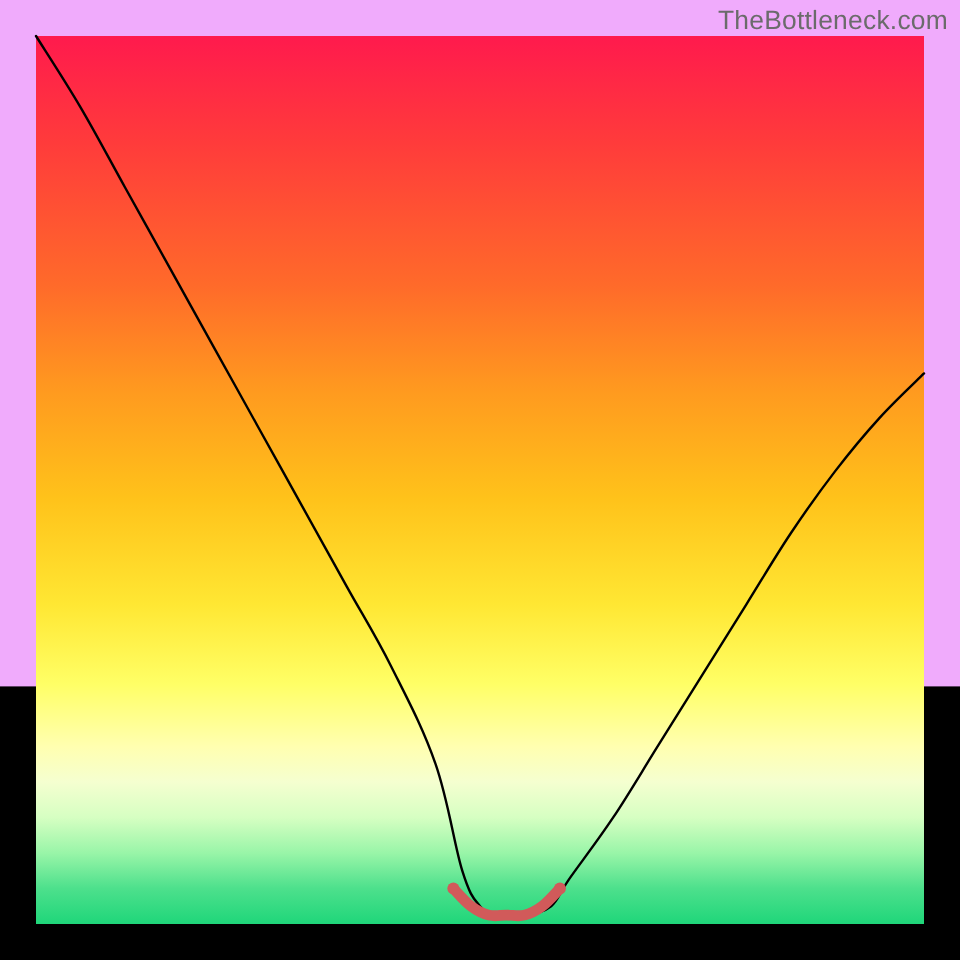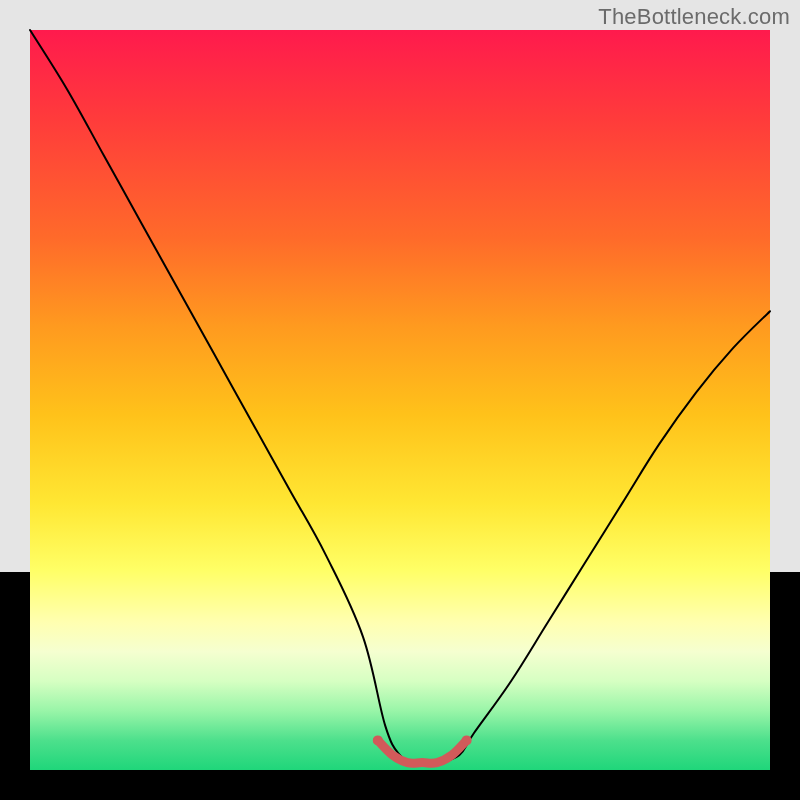--- a/index.html
+++ b/index.html
@@ -10,21 +10,21 @@
     background: #000;
     font-family: Arial, Helvetica, sans-serif;
     overflow: hidden;
   }
   .frame {
     position: absolute;
     left: 0;
     top: 0;
     width: 800px;
     height: 572px;
-    background: #e5e5e5;
+    background: #f0abfc;
   }
   .plot {
     position: absolute;
     left: 30px;
     top: 30px;
     width: 740px;
     height: 740px;
     background: linear-gradient(to bottom,
       #ff1a4d 0%,
       #ff3b3b 12%,

